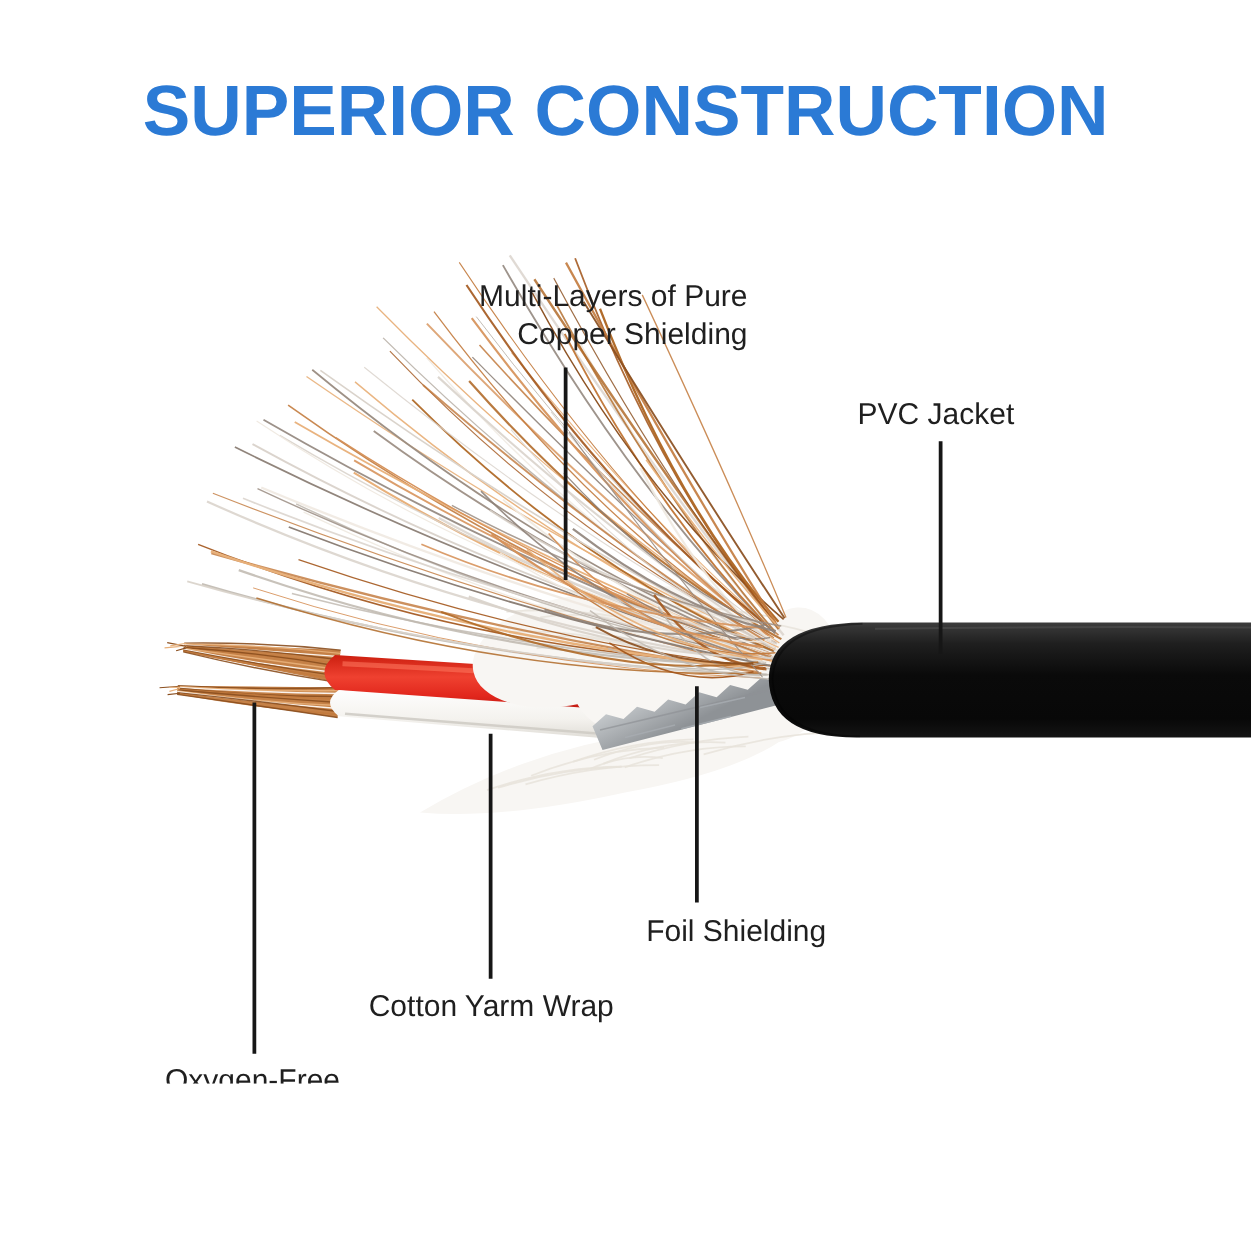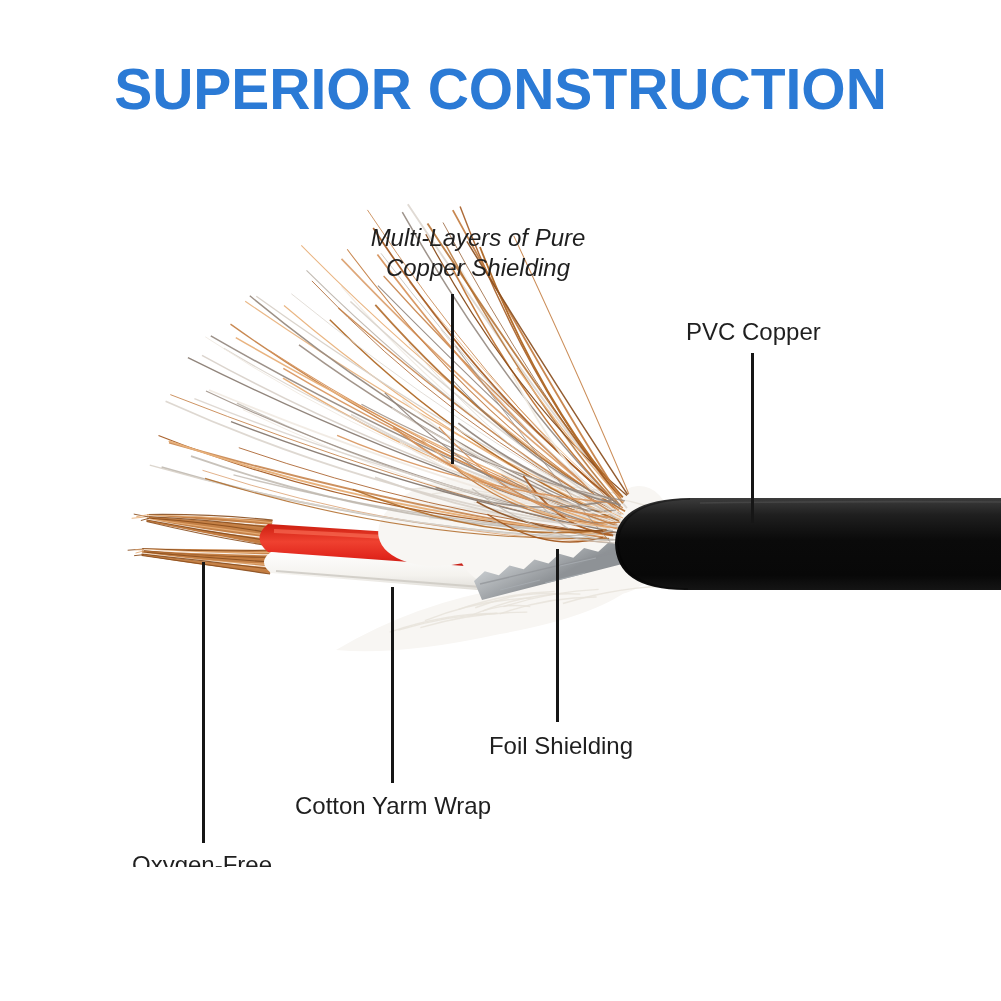--- a/index.html
+++ b/index.html
@@ -10,23 +10,23 @@
   }
   #title{
     position:absolute;left:0;right:0;top:56px;text-align:center;
     font-size:57px;font-weight:bold;letter-spacing:0px;
     color:var(--title-blue,#2b7ad5);white-space:nowrap;
   }
   .lbl{
     position:absolute;color:var(--label-text,#1f1f1f);
     font-size:24px;line-height:30px;white-space:pre-line;
   }
-  #lbl-copper-shielding{left:358px;top:223px;width:240px;text-align:center;font-style:italic;}
+  #lbl-copper-shielding{left:358px;top:223px;width:240px;text-align:right;}
   #lbl-pvc-jacket{left:686px;top:317px;width:160px;text-align:left;}
-  #lbl-foil-shielding{left:461px;top:731px;width:200px;text-align:center;}
+  #lbl-foil-shielding{left:461px;top:731px;width:200px;text-align:right;}
   #lbl-cotton-yarn{left:268px;top:791px;width:250px;text-align:center;}
   #lbl-oxygen-free{left:102px;top:849px;width:200px;text-align:center;line-height:31px;}
   .leader{
     position:absolute;width:3px;background:var(--leader,#161616);
   }
   #cable-art{position:absolute;left:0;top:0;}
 </style>
 </head>
 <body>
 
@@ -246,18 +246,18 @@
   </svg>
 
   <div class="leader" id="leader-copper-shielding" style="left:451px;top:294px;height:170px;"></div>
   <div class="leader" id="leader-pvc-jacket" style="left:751px;top:353px;height:170px;"></div>
   <div class="leader" id="leader-foil-shielding" style="left:556px;top:549px;height:173px;"></div>
   <div class="leader" id="leader-cotton-yarn" style="left:391px;top:587px;height:196px;"></div>
   <div class="leader" id="leader-oxygen-free" style="left:202px;top:562px;height:281px;"></div>
 
   <div class="lbl" id="lbl-copper-shielding">Multi-Layers of Pure
 Copper Shielding</div>
-  <div class="lbl" id="lbl-pvc-jacket">PVC Copper</div>
+  <div class="lbl" id="lbl-pvc-jacket">PVC Jacket</div>
   <div class="lbl" id="lbl-foil-shielding">Foil Shielding</div>
   <div class="lbl" id="lbl-oxygen-free">Oxygen-Free
 Copper</div>
   <div class="lbl" id="lbl-cotton-yarn">Cotton Yarm Wrap</div>
 </div>
 
 </body></html>

